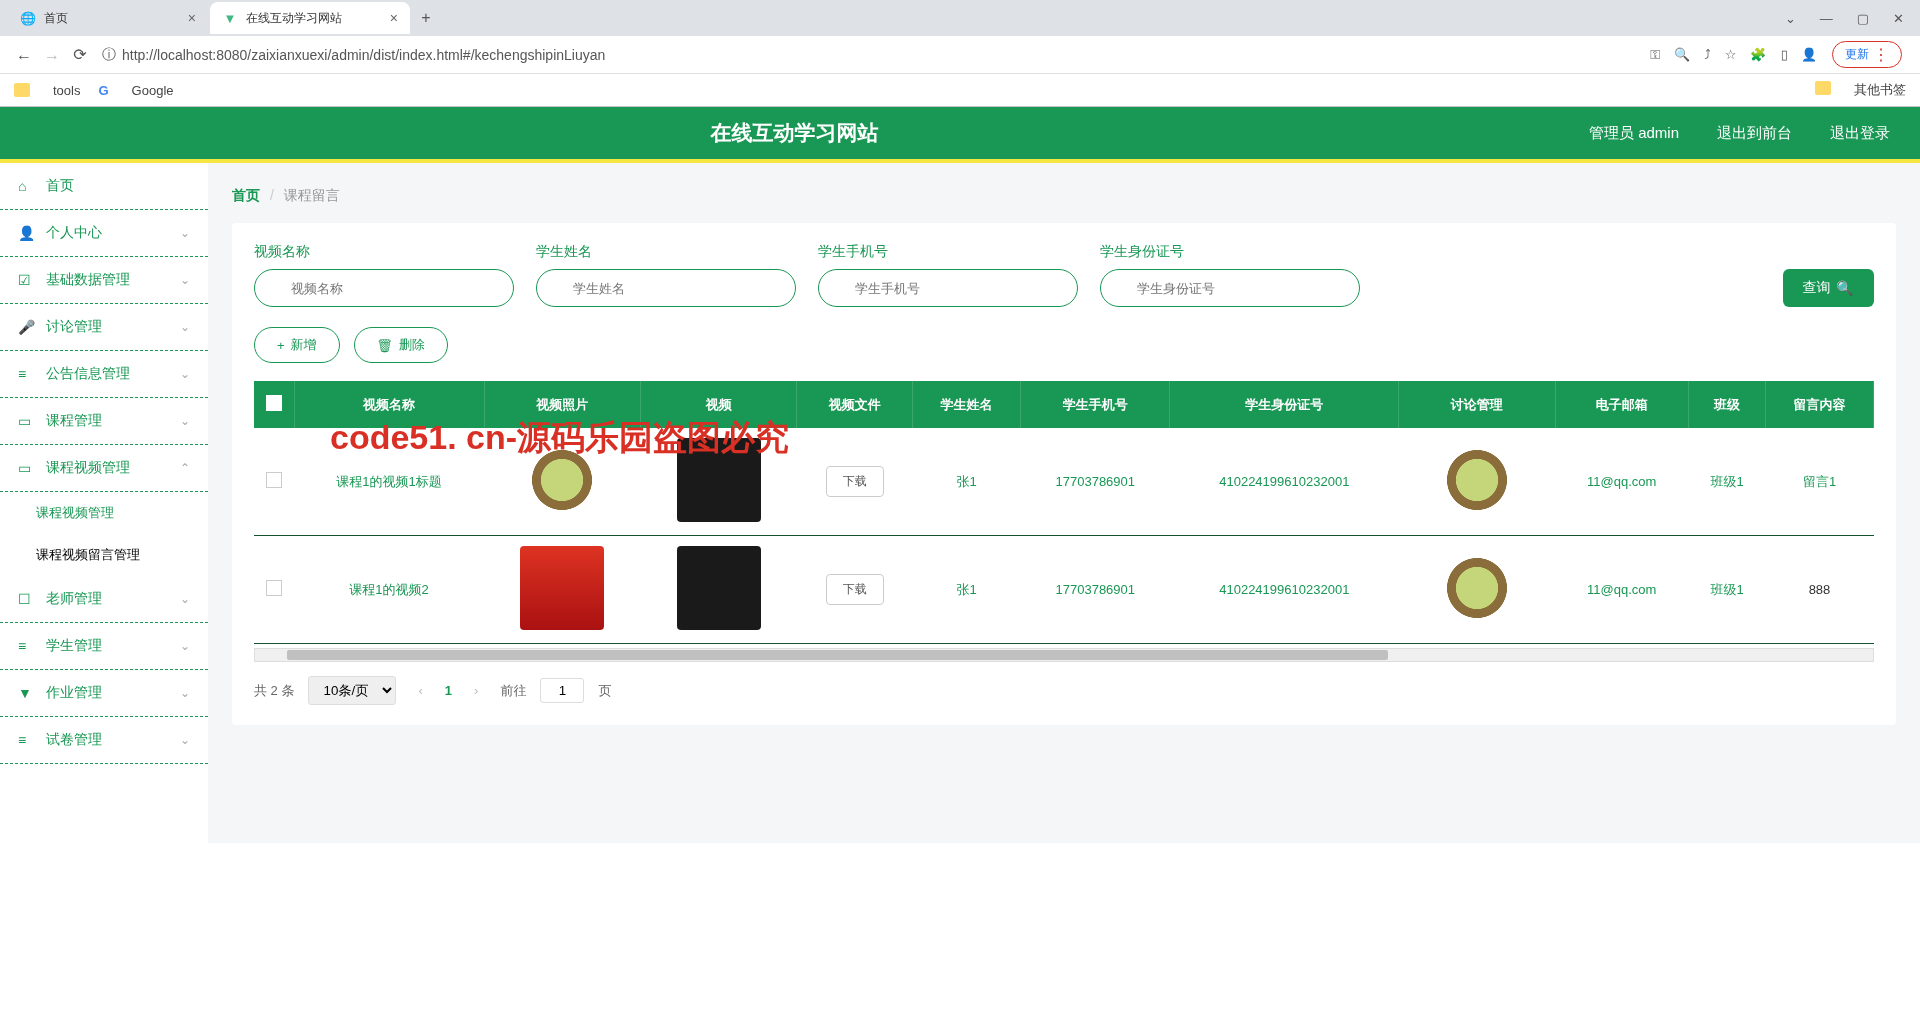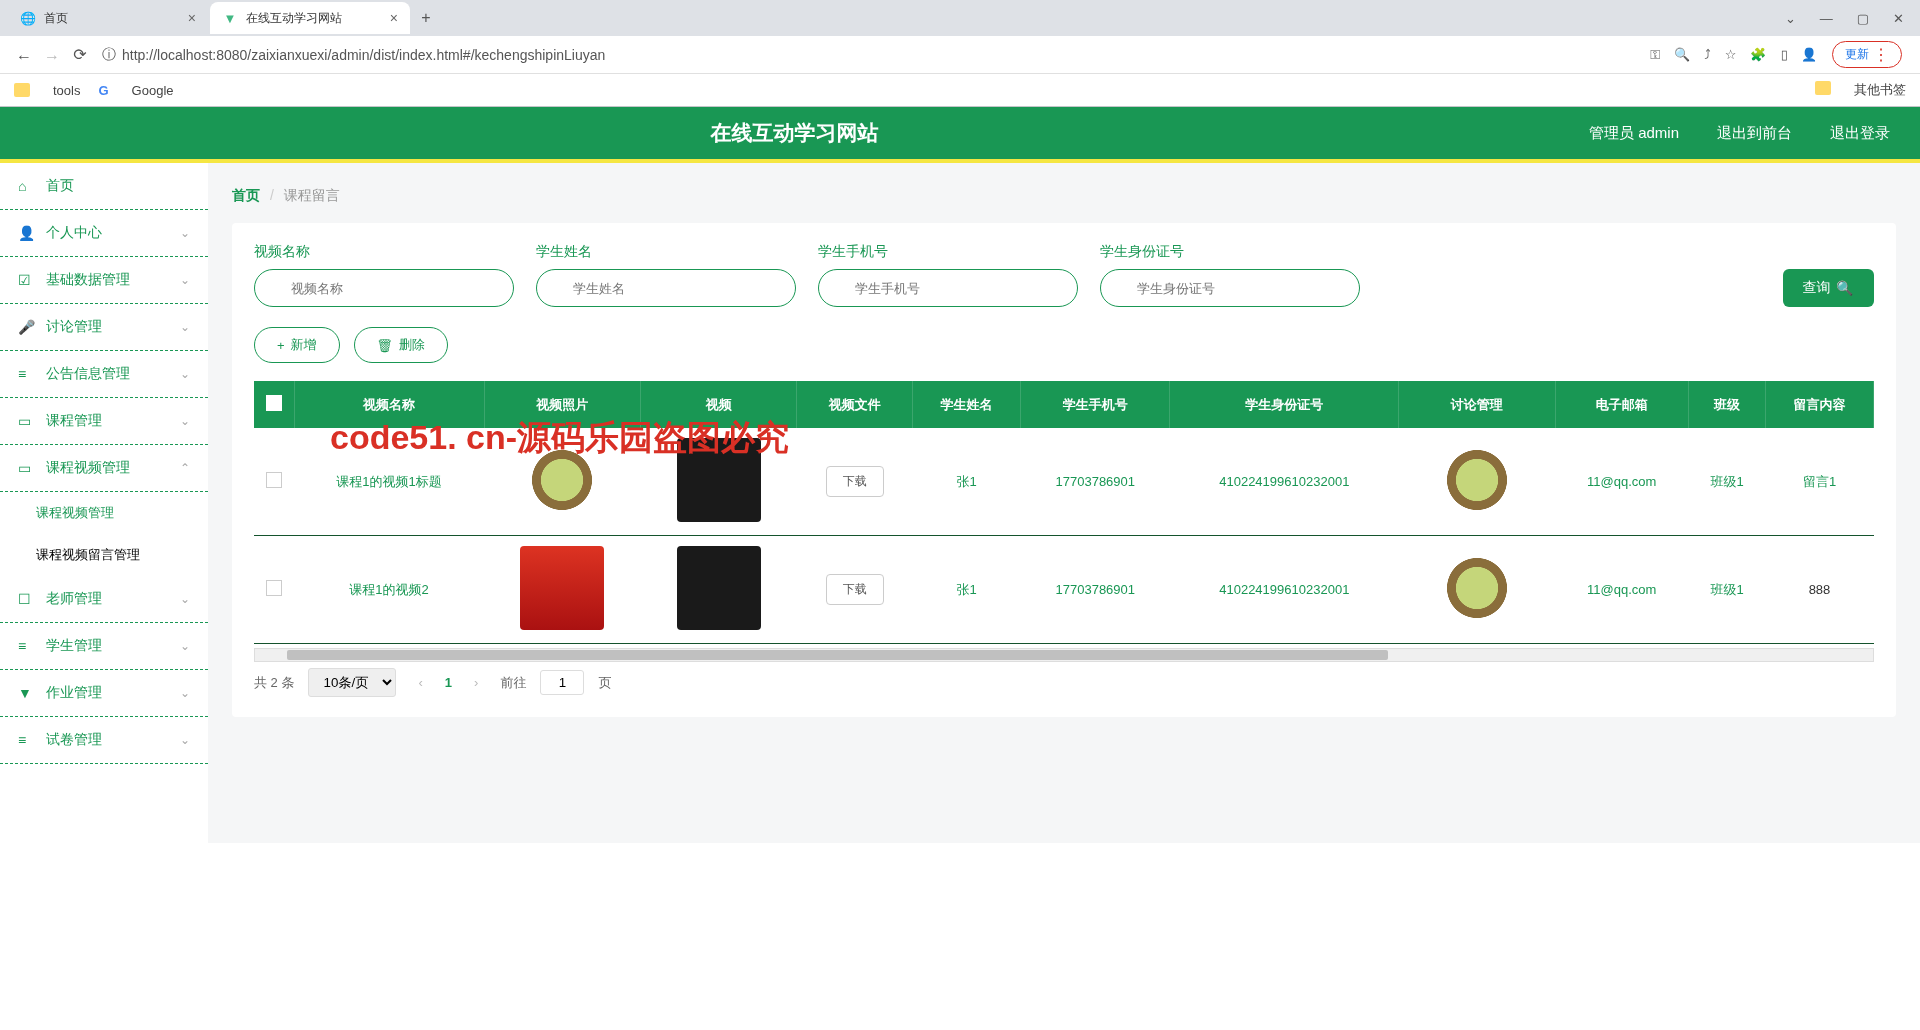--- a/index.html
+++ b/index.html
@@ -56,21 +56,21 @@
 .table td.black{color:#333}
 .checkbox{width:16px;height:16px;border:1px solid #ccc;display:inline-block;background:#fff}
 th .checkbox{border-color:#fff}
 .thumb{width:84px;height:84px;background:#f0f0f0;border-radius:4px;display:inline-block}
 .thumb.fruit{background:radial-gradient(circle,#c5d67a 35%,#8a6d3b 36%,#8a6d3b 50%,transparent 51%)}
 .thumb.video{background:#1a1a1a}
 .thumb.red{background:linear-gradient(#d32,#a11)}
 .dl-btn{border:1px solid #ccc;background:#fff;color:#555;padding:6px 16px;border-radius:4px;font-size:12px;cursor:pointer}
 .hscroll{height:14px;background:#f0f0f0;border:1px solid #ddd;margin-top:4px;position:relative}
 .hscroll-thumb{position:absolute;left:2%;width:68%;top:1px;height:10px;background:#c0c0c0;border-radius:2px}
-.pagination{display:flex;align-items:center;gap:14px;margin-top:6px;font-size:13px;color:#666}
+.pagination{display:flex;align-items:center;gap:14px;margin-top:14px;font-size:13px;color:#666}
 .page-select{border:1px solid #ddd;padding:5px 10px;border-radius:3px}
 .page-nav{color:#bbb;padding:0 8px;cursor:pointer}
 .page-num{color:#199754;font-weight:600}
 .page-input{width:44px;border:1px solid #ddd;padding:4px;text-align:center;border-radius:3px}
 .watermark-red{position:absolute;color:#d93025;font-size:34px;pointer-events:none;z-index:10;font-weight:700}
 </style>
 </head>
 <body>
 
 <div class="browser-chrome">

